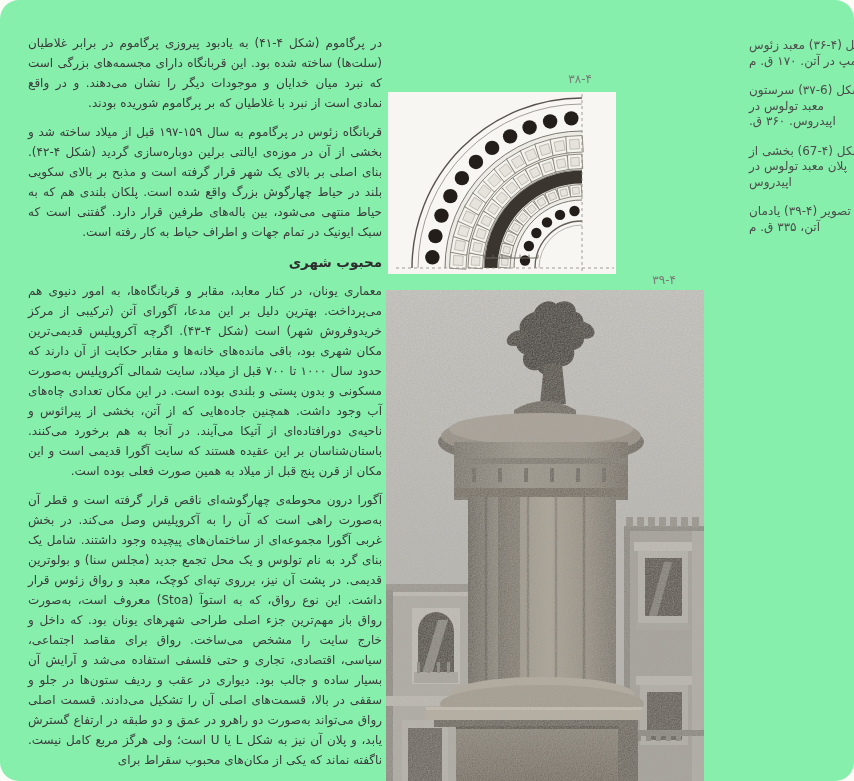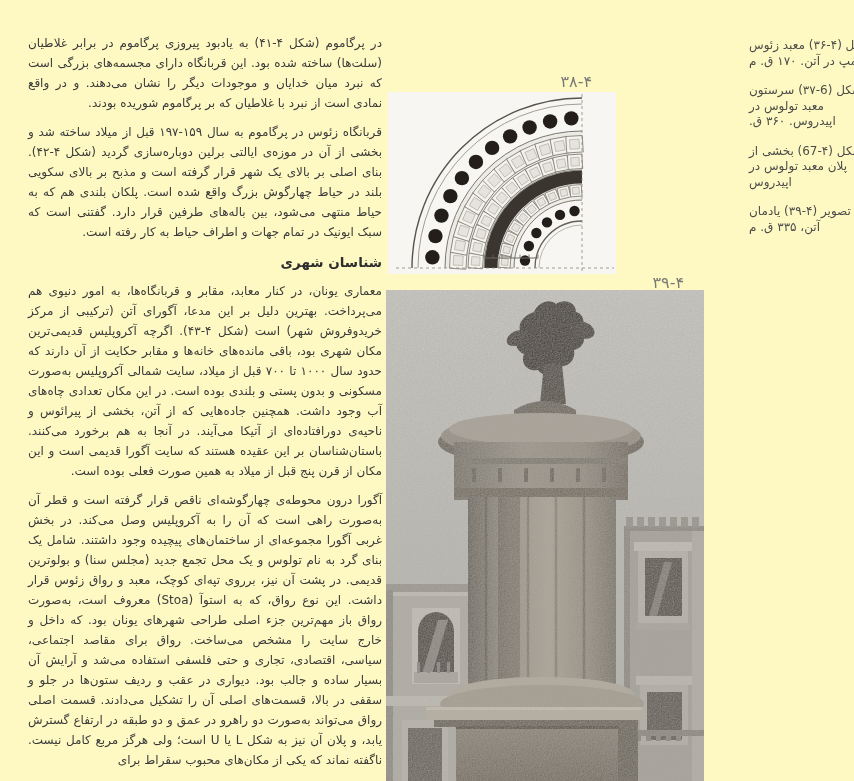--- a/index.html
+++ b/index.html
@@ -1,67 +1,67 @@
 <!DOCTYPE html>
 <html lang="fa"><head>
 <meta charset="utf-8">
 <style>
   html,body{margin:0;padding:0;}
   body{
     width:854px;height:781px;overflow:hidden;
     background:#fbfbf8;
     font-family:"DejaVu Sans",sans-serif;
   }
-  .page{position:relative;width:854px;height:781px;background:#fef9c3;}
+  .page{position:relative;width:854px;height:781px;background:#86efac;border-radius:19px;}
 
   
   .textcol{
     position:absolute;left:28px;top:33px;width:354px;
     direction:rtl;text-align:justify;
     font-size:12px;line-height:20px;color:#3b3b3b;
   }
   .textcol p{margin:0 0 9px 0;}
   .textcol h2{
     font-size:13.5px;line-height:22px;font-weight:bold;color:#2d2d2d;
     margin:6px 0 8px 0;text-align:right;
   }
 
   
   .fig-plan{position:absolute;left:388px;top:56px;width:228px;height:218px;}
   .fig-plan .figlabel{
     position:absolute;top:16px;right:24px;
-    font-size:16px;color:#7a7a76;direction:rtl;
+    font-size:12px;color:#7a7a76;direction:rtl;
   }
   .fig-plan svg{position:absolute;left:0;top:36px;}
 
   
   .fig-photo{position:absolute;left:386px;top:290px;width:318px;height:491px;}
   .fig-photo .figlabel{
-    position:absolute;top:-17px;right:20px;
-    font-size:16px;color:#7a7a76;direction:rtl;
+    position:absolute;top:-17px;right:28px;
+    font-size:12px;color:#7a7a76;direction:rtl;
   }
   .fig-photo svg{display:block;}
 
   
   .captions{
     position:absolute;left:706px;top:38px;width:124px;
     direction:rtl;text-align:left;
     font-size:12px;line-height:15.5px;color:#4c4c4a;margin-left:43px;
   }
   .captions .cap{margin:0 0 14px 0;}
 </style>
 </head>
 <body>
 
 <div class="page">
 
   <div class="textcol">
     <p>در پرگاموم (شکل ۴-۴۱) به یادبود پیروزی پرگاموم در برابر غلاطیان (سلت‌ها) ساخته شده بود. این قربانگاه دارای مجسمه‌های بزرگی است که نبرد میان خدایان و موجودات دیگر را نشان می‌دهند. و در واقع نمادی است از نبرد با غلاطیان که بر پرگاموم شوریده بودند.</p>
     <p>قربانگاه زئوس در پرگاموم به سال ۱۵۹-۱۹۷ قبل از میلاد ساخته شد و بخشی از آن در موزه‌ی ایالتی برلین دوباره‌سازی گردید (شکل ۴-۴۲). بنای اصلی بر بالای یک شهر قرار گرفته است و مذبح بر بالای سکویی بلند در حیاط چهارگوش بزرگ واقع شده است. پلکان بلندی هم که به حیاط منتهی می‌شود، بین باله‌های طرفین قرار دارد. گفتنی است که سبک ایونیک در تمام جهات و اطراف حیاط به کار رفته است.</p>
-    <h2>شناسان شهری</h2>
+    <h2>محبوب شهری</h2>
     <p>معماری یونان، در کنار معابد، مقابر و قربانگاه‌ها، به امور دنیوی هم می‌پرداخت. بهترین دلیل بر این مدعا، آگورای آتن (ترکیبی از مرکز خریدوفروش شهر) است (شکل ۴-۴۳). اگرچه آکروپلیس قدیمی‌ترین مکان شهری بود، باقی مانده‌های خانه‌ها و مقابر حکایت از آن دارند که حدود سال ۱۰۰۰ تا ۷۰۰ قبل از میلاد، سایت شمالی آکروپلیس به‌صورت مسکونی و بدون پستی و بلندی بوده است. در این مکان تعدادی چاه‌های آب وجود داشت. همچنین جاده‌هایی که از آتن، بخشی از پیرائوس و ناحیه‌ی دورافتاده‌ای از آتیکا می‌آیند. در آنجا به هم برخورد می‌کنند. باستان‌شناسان بر این عقیده هستند که سایت آگورا قدیمی است و این مکان از قرن پنج قبل از میلاد به همین صورت فعلی بوده است.</p>
     <p>آگورا درون محوطه‌ی چهارگوشه‌ای ناقص قرار گرفته است و قطر آن به‌صورت راهی است که آن را به آکروپلیس وصل می‌کند. در بخش غربی آگورا مجموعه‌ای از ساختمان‌های پیچیده وجود داشتند. شامل یک بنای گرد به نام تولوس و یک محل تجمع جدید (مجلس سنا) و بولوترین قدیمی. در پشت آن نیز، برروی تپه‌ای کوچک، معبد و رواق زئوس قرار داشت. این نوع رواق، که به استوآ (Stoa) معروف است، به‌صورت رواق باز مهم‌ترین جزء اصلی طراحی شهرهای یونان بود. که داخل و خارج سایت را مشخص می‌ساخت. رواق برای مقاصد اجتماعی، سیاسی، اقتصادی، تجاری و حتی فلسفی استفاده می‌شد و آرایش آن بسیار ساده و جالب بود. دیواری در عقب و ردیف ستون‌ها در جلو و سقفی در بالا، قسمت‌های اصلی آن را تشکیل می‌دادند. قسمت اصلی رواق می‌تواند به‌صورت دو راهرو در عمق و دو طبقه در ارتفاع گسترش یابد، و پلان آن نیز به شکل L یا U است؛ ولی هرگز مربع کامل نیست. ناگفته نماند که یکی از مکان‌های محبوب سقراط برای</p>
   </div>
 
   <div class="fig-plan">
     <div class="figlabel">۳۸-۴</div>
     <svg id="plan-svg" width="228" height="182" viewBox="0 0 228 182">
         <rect x="0" y="0" width="228" height="182" fill="#f7f6f2"></rect>
         <path d="M 76.5 176 A 117.5 117.5 0 0 1 194 58.5" fill="none" stroke="#ecebe5" stroke-width="39"></path>
         <path d="M 117 176 A 77 77 0 0 1 194 99" fill="none" stroke="#eeede7" stroke-width="18"></path>

